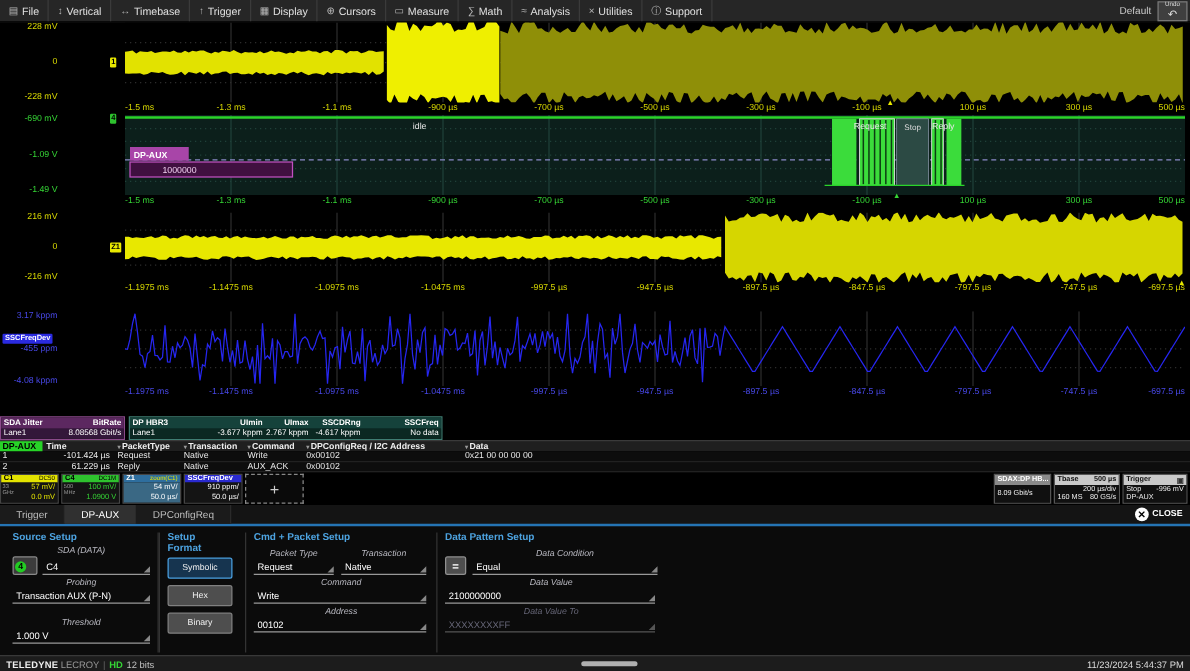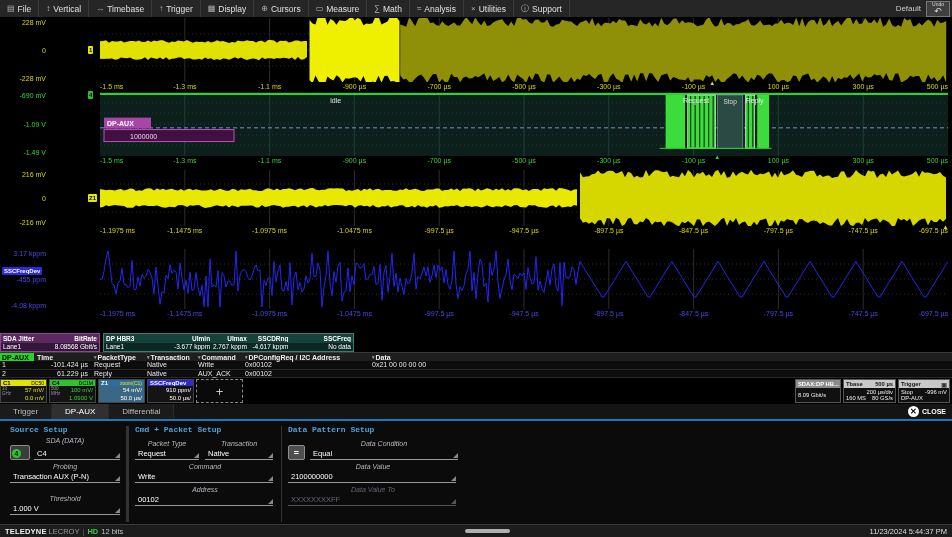--- a/index.html
+++ b/index.html
@@ -79,21 +79,21 @@
 
   
   .dialog{height:120px;background:#0b0b0b;display:flex;flex-direction:column;}
   .tabbar{height:17px;display:flex;align-items:stretch;background:#141414;border-bottom:2px solid #2574b4;}
   .tab{padding:0 13px;display:flex;align-items:center;font-size:8px;color:#bdbdbd;border-right:1px solid #2a2a2a;background:#1b1b1b;cursor:default;}
   .tab.active{background:#303030;color:#fff;}
   .closebtn{margin-left:auto;display:flex;align-items:center;gap:3px;padding:0 6px;color:#fff;font-size:7px;font-weight:bold;cursor:default;}
   .close-circle{width:11px;height:11px;border-radius:50%;background:#fff;color:#000;font-size:8px;display:flex;align-items:center;justify-content:center;font-weight:bold;line-height:11px;}
   .dcontent{flex:1;display:flex;padding:3px 2px 0 4px;}
   .dsec{padding:0 6px;}
-  .dsec h4{color:#4da3e0;font-size:8px;margin:1px 0 3px;font-weight:bold;line-height:9px;font-family:Liberation Mono, monospace;}
+  .dsec h4{color:#4da3e0;font-size:8px;margin:1px 0 3px;font-weight:bold;line-height:9px;}
   .vsep{width:1px;background:#333;margin:2px 0;}
   .flabel{font-style:italic;color:#b8b8c0;font-size:7px;text-align:center;margin:3px 0 1px;white-space:nowrap;}
   .flabel.dis{color:#667;}
   .combo{position:relative;border-bottom:1px solid #999;font-size:7.5px;color:#fff;height:12px;line-height:12px;padding-left:3px;white-space:nowrap;}
   .combo::after{content:"";position:absolute;right:0;bottom:1px;border-left:5px solid transparent;border-bottom:5px solid #888;}
   .combo.dis{color:#667;border-bottom-color:#555;}
   .combo.dis::after{border-bottom-color:#555;}
   .sec-source{width:122px;}
   .src-row{display:flex;align-items:flex-end;gap:4px;}
   .probe-btn{width:20px;height:15px;background:#3c3c3c;border:1px solid #8a8a8a;border-radius:2px;position:relative;flex:none;}
@@ -539,21 +539,21 @@
         </div>
       </div>
     </div>
   </div>
 
   <div class="dialog">
     <div class="tabbar">
       <div id="tabs" style="display:flex">
           <div class="tab">Trigger</div>
           <div class="tab active">DP-AUX</div>
-          <div class="tab">Differential</div>
+          <div class="tab">DPConfigReq</div>
         </div>
       <div class="closebtn">
         <span class="close-circle">✕</span>
         <span>CLOSE</span>
       </div>
     </div>
     <div class="dcontent">
 
       <div class="dsec sec-source">
         <h4>Source Setup</h4>
@@ -568,20 +568,28 @@
         <div class="combo">Transaction AUX (P-N)</div>
         <div class="flabel" style="margin-top:12px">Threshold</div>
         <div class="combo">1.000 V</div>
       </div>
 
       <div class="vsep"></div>
 
 
       <div class="vsep"></div>
 
+      <div class="dsec sec-sf">
+        <h4>Setup Format</h4>
+        <div class="sf-col" id="sf-col">
+            <button class="btn active">Symbolic</button>
+            <button class="btn">Hex</button>
+            <button class="btn">Binary</button>
+          </div>
+      </div>
 
       <div class="vsep"></div>
 
       <div class="dsec sec-ca">
         <h4>Cmd + Packet Setup</h4>
         <div class="ca-row">
           <div class="ca-col w64">
             <div class="flabel">Packet Type</div>
             <div class="combo">Request</div>
           </div>

